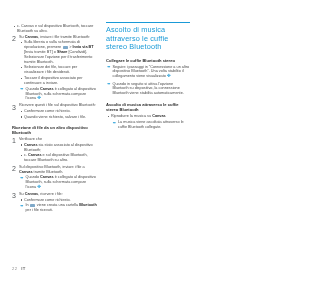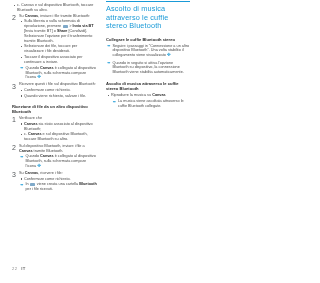--- a/index.html
+++ b/index.html
@@ -11,21 +11,21 @@
     overflow:hidden;
     position:relative;
   }
   .page{
     position:absolute;
     inset:0;
     padding:0;
   }
   .cols{
     position:absolute;
-    left:12px; top:1px;
+    left:12px; top:22px;
     width:178px;
     display:flex;
     gap:9px;
   }
   .col{width:85px;}
   .col.right{width:84px;}
 
   
   .title-rule{
     height:1px;

